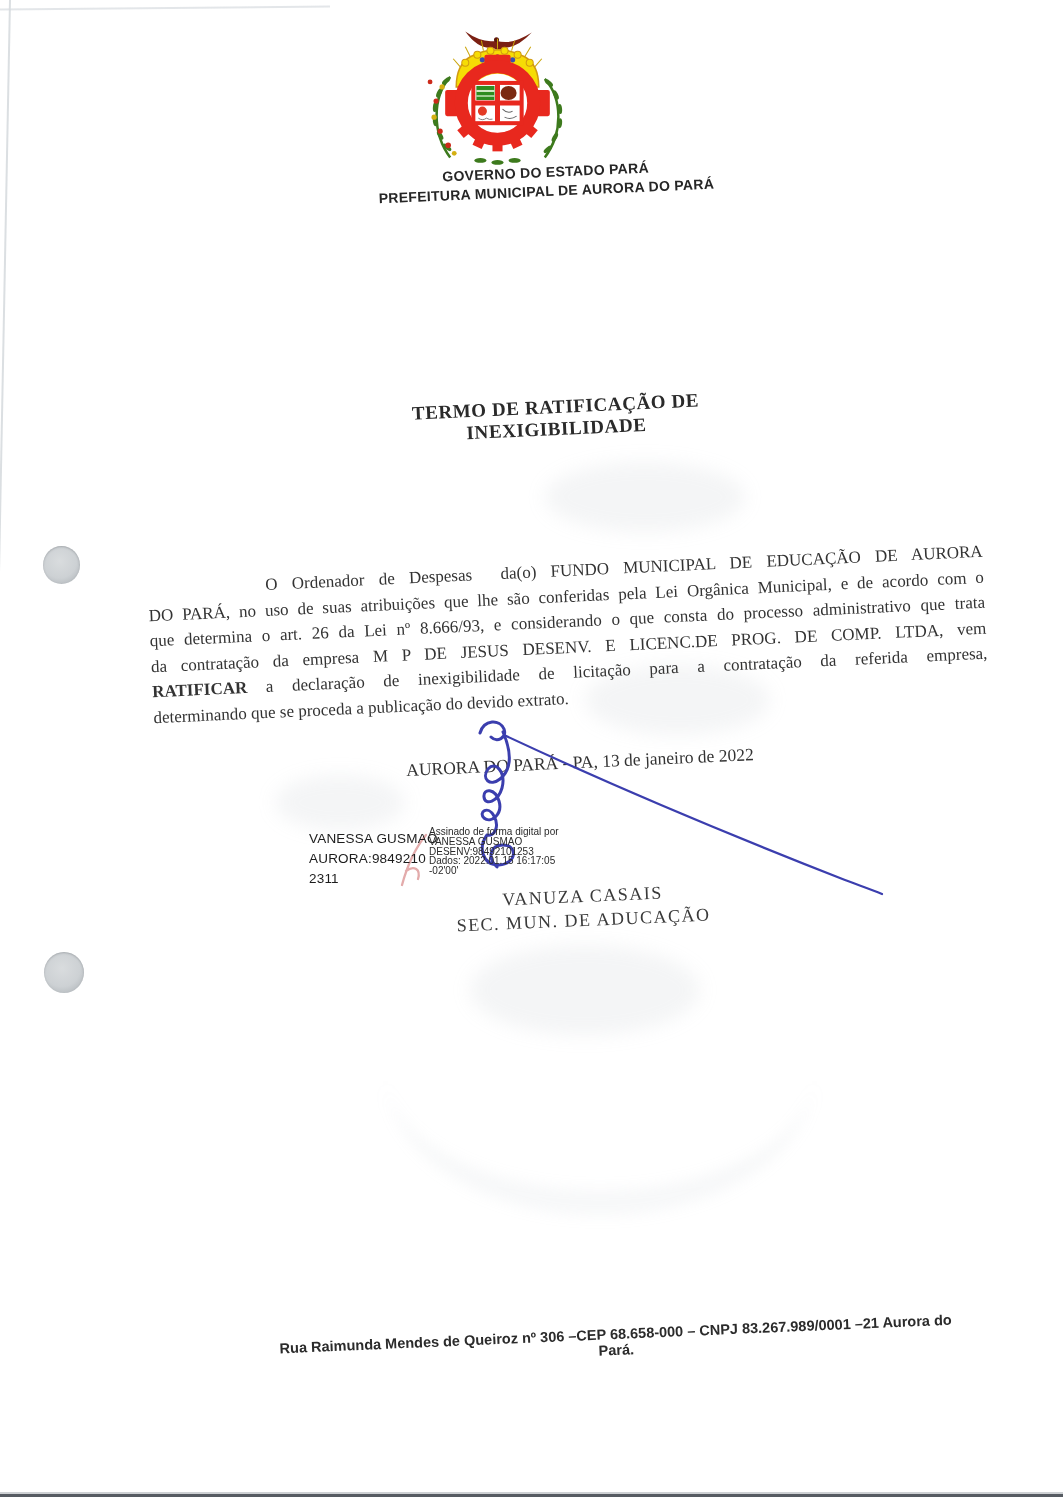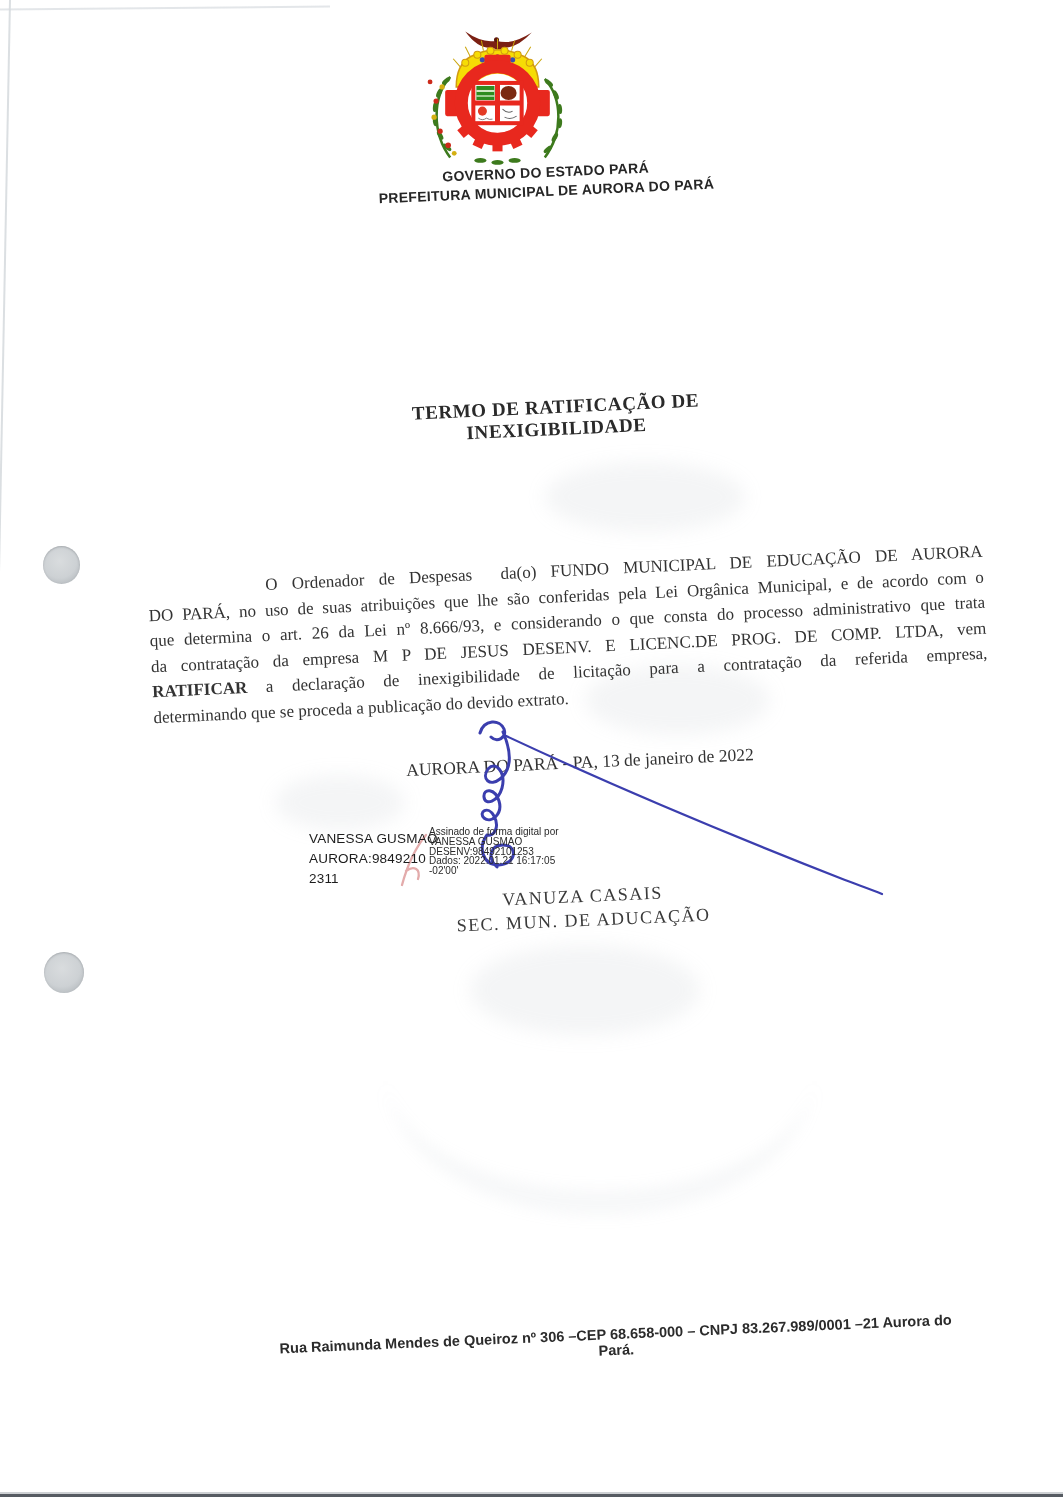--- a/index.html
+++ b/index.html
@@ -181,21 +181,21 @@
 
   <div class="stamp-big">
     <div>VANESSA GUSMAO</div>
     <div>AURORA:9849210</div>
     <div>2311</div>
   </div>
   <div class="stamp-small">
     <div>Assinado de forma digital por</div>
     <div>VANESSA GUSMAO</div>
     <div>DESENV:98492101253</div>
-    <div>Dados: 2022.01.21 16:17:05</div>
+    <div>Dados: 2022.01.15 16:17:05</div>
     <div>-02'00'</div>
   </div>
 
   <div class="names">
     <div>VANUZA CASAIS</div>
     <div>SEC. MUN. DE ADUCAÇÃO</div>
   </div>
 
   <div class="footer">Rua Raimunda Mendes de Queiroz nº 306 –CEP 68.658-000 – CNPJ 83.267.989/0001 –21 Aurora do Pará.</div>
 

